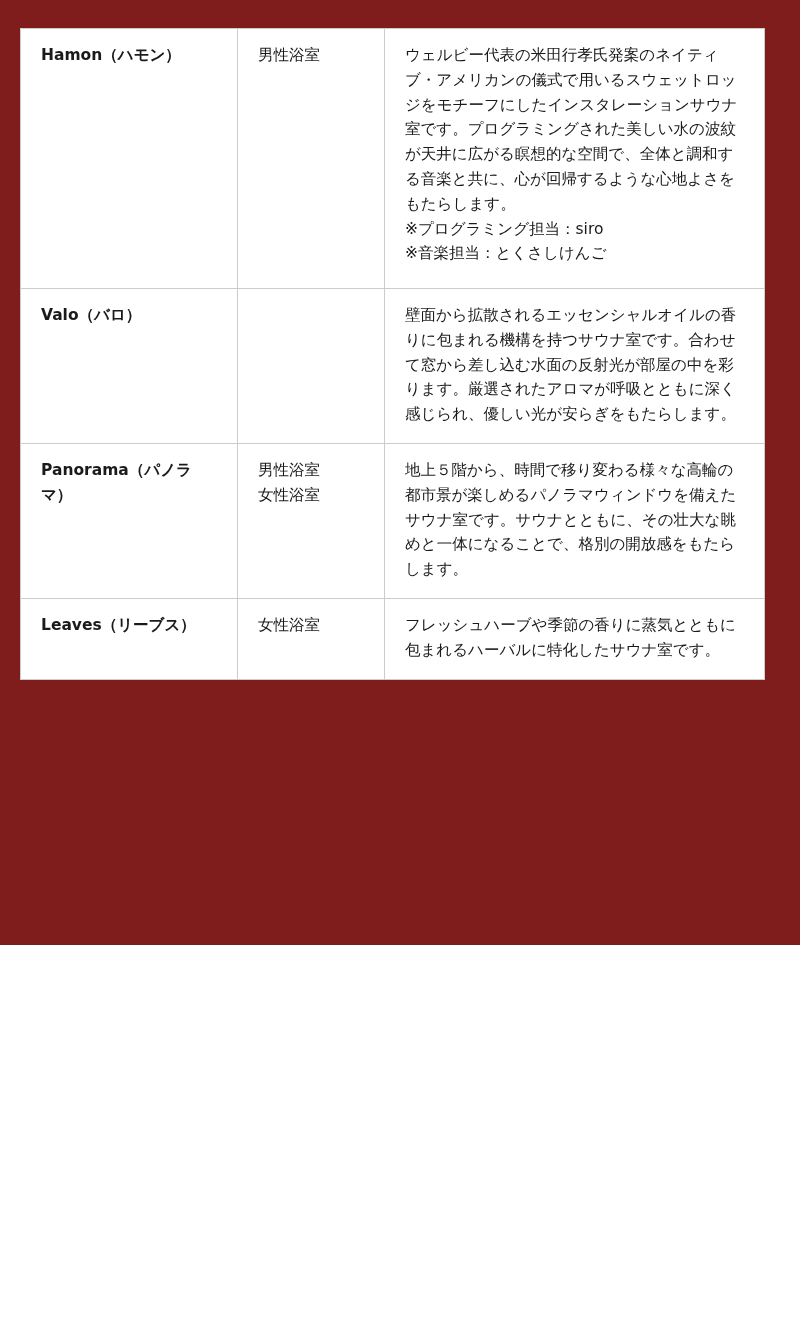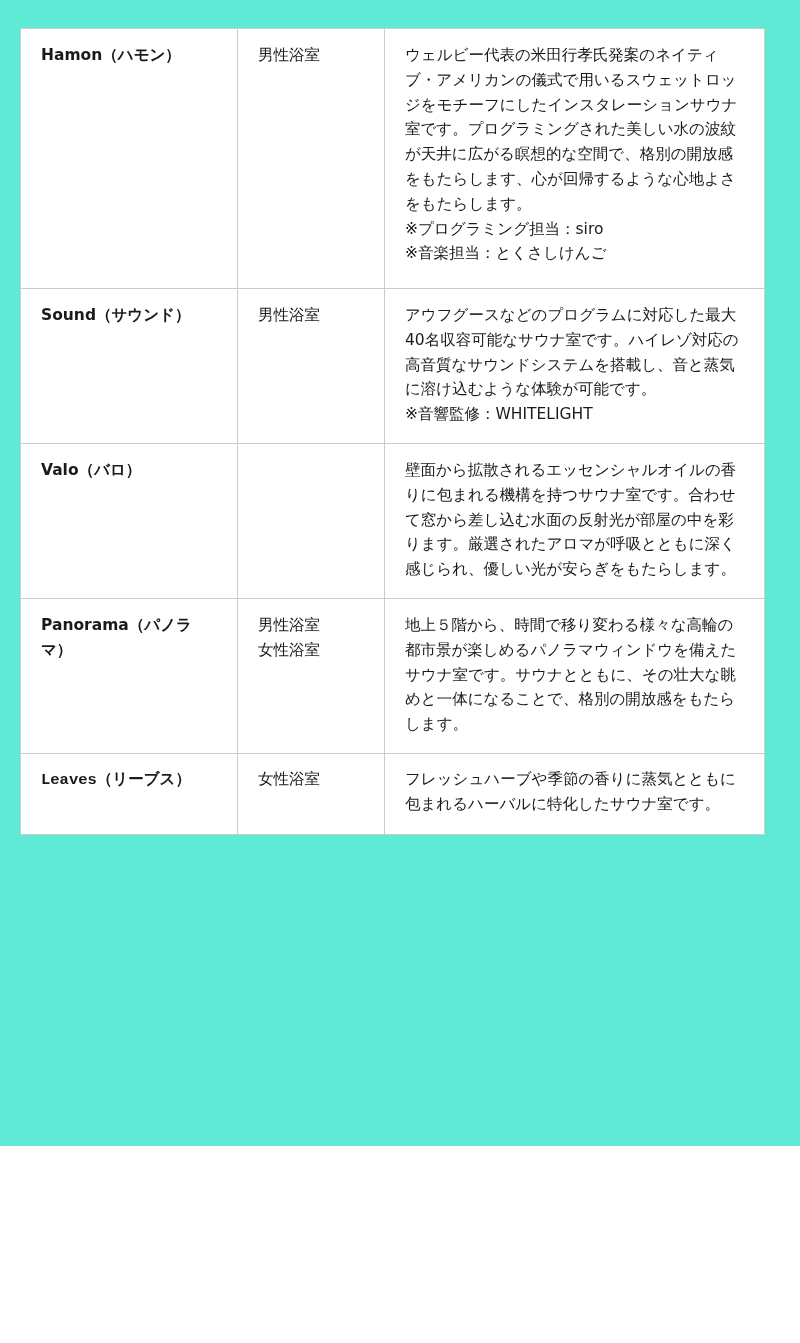--- a/index.html
+++ b/index.html
@@ -3,22 +3,22 @@
 <meta charset="utf-8">
 <style>
   html, body {
     margin: 0;
     padding: 0;
     background: #ffffff;
     font-family: "DejaVu Sans", "Liberation Sans", sans-serif;
   }
   .page {
     width: 800px;
-    height: 1146px;
-    background: #5eead4;
+    height: 945px;
+    background: #7f1d1d;
     box-sizing: border-box;
     overflow: hidden;
   }
   table.sauna-table {
     border-collapse: collapse;
     table-layout: fixed;
     width: 744px;
     margin: 28px 0 0 20px;
     background: #ffffff;
   }
@@ -37,47 +37,41 @@
     box-sizing: border-box;
   }
   table.sauna-table td.col-name {
     font-weight: bold;
   }
   tr.r1 { height: 260px; }
   tr.r2 { height: 153px; }
   tr.r3 { height: 154px; }
   tr.r4 { height: 154px; }
   tr.r5 { height: 154px; }
-  tr.r6 { height: 79px; font-family: Liberation Mono, monospace; }
+  tr.r6 { height: 79px; }
   tr.r7 { height: 103px; }
   tr.r8 { height: 227px; }
 </style>
 </head>
 <body>
 
 <div class="page">
   <table class="sauna-table">
     <colgroup>
       <col class="c-name">
       <col class="c-bath">
       <col class="c-desc">
     </colgroup>
     <tbody>
       <tr class="r1">
         <td class="col-name">Hamon（ハモン）</td>
         <td class="col-bath">男性浴室</td>
-        <td class="col-desc">ウェルビー代表の米田行孝氏発案のネイティブ・アメリカンの儀式で用いるスウェットロッジをモチーフにしたインスタレーションサウナ室です。プログラミングされた美しい水の波紋が天井に広がる瞑想的な空間で、格別の開放感をもたらします、心が回帰するような心地よさをもたらします。
+        <td class="col-desc">ウェルビー代表の米田行孝氏発案のネイティブ・アメリカンの儀式で用いるスウェットロッジをモチーフにしたインスタレーションサウナ室です。プログラミングされた美しい水の波紋が天井に広がる瞑想的な空間で、全体と調和する音楽と共に、心が回帰するような心地よさをもたらします。
 ※プログラミング担当：siro
 ※音楽担当：とくさしけんご</td>
-      </tr>
-      <tr class="r2">
-        <td class="col-name">Sound（サウンド）</td>
-        <td class="col-bath">男性浴室</td>
-        <td class="col-desc">アウフグースなどのプログラムに対応した最大40名収容可能なサウナ室です。ハイレゾ対応の高音質なサウンドシステムを搭載し、音と蒸気に溶け込むような体験が可能です。
-※音響監修：WHITELIGHT</td>
       </tr>
       <tr class="r4">
         <td class="col-name">Valo（バロ）</td>
         <td class="col-bath"></td>
         <td class="col-desc">壁面から拡散されるエッセンシャルオイルの香りに包まれる機構を持つサウナ室です。合わせて窓から差し込む水面の反射光が部屋の中を彩ります。厳選されたアロマが呼吸とともに深く感じられ、優しい光が安らぎをもたらします。</td>
       </tr>
       <tr class="r5">
         <td class="col-name">Panorama（パノラマ）</td>
         <td class="col-bath">男性浴室
 女性浴室</td>

